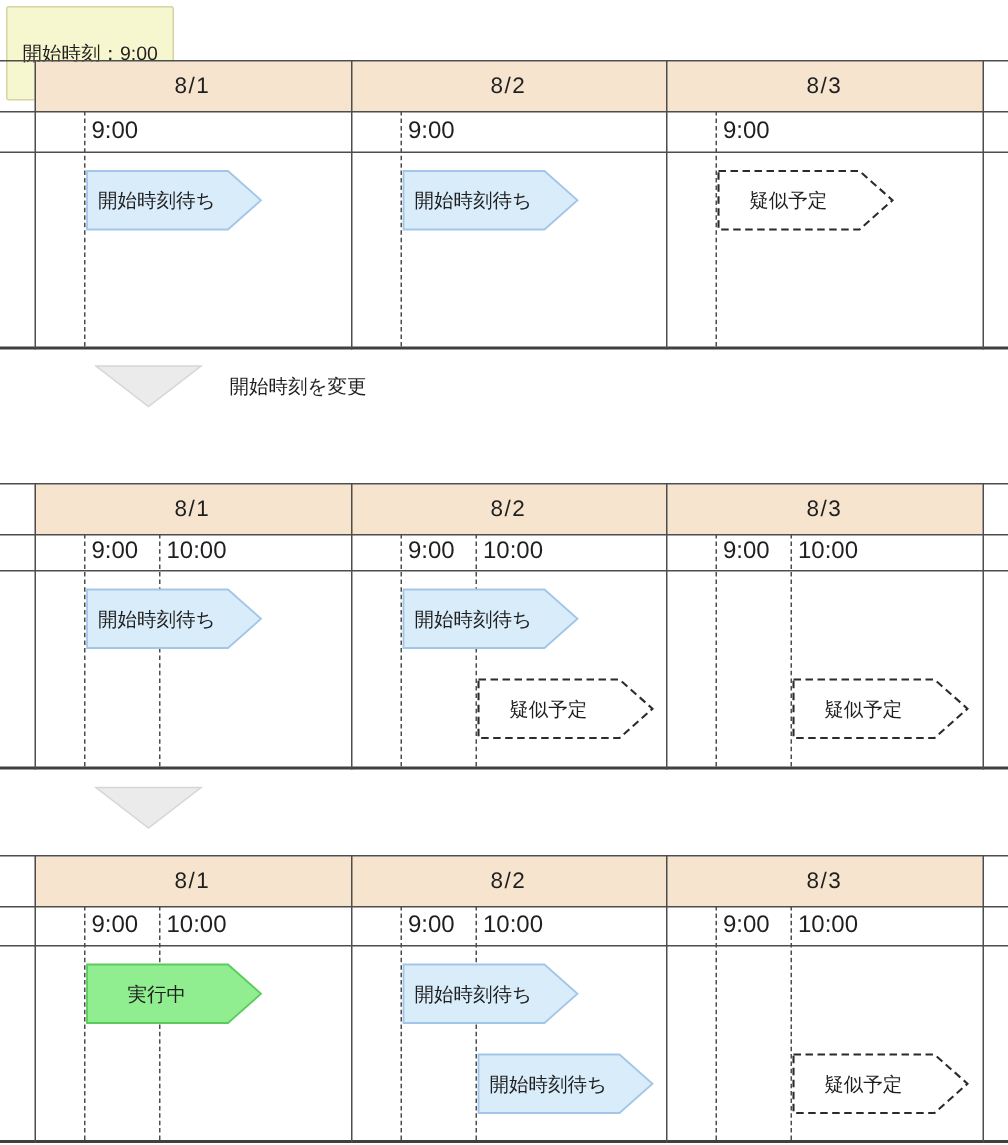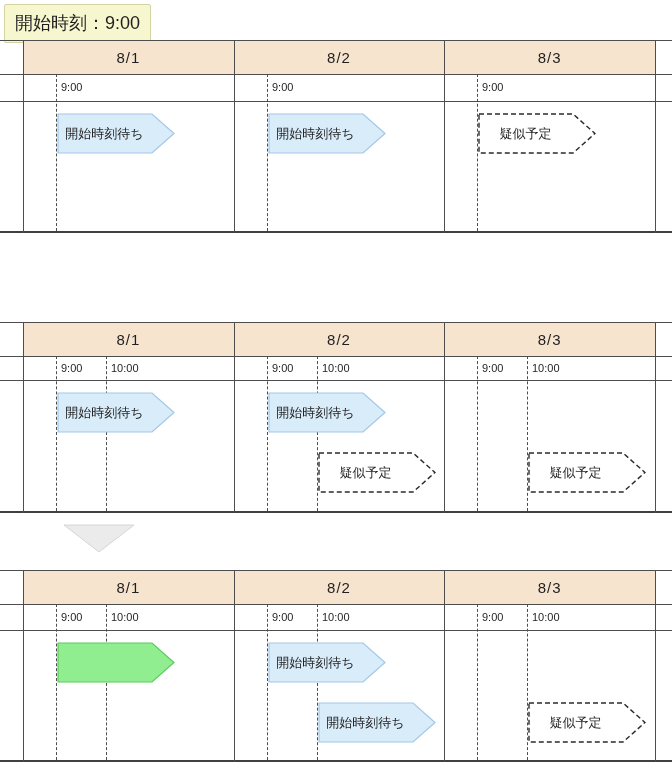--- a/index.html
+++ b/index.html
@@ -3,50 +3,56 @@
 <meta charset="utf-8">
 <style>
   html,body{margin:0;padding:0;background:#fff;}
   .canvas{
     position:relative;width:672px;height:763px;background:#fff;
     font-family:"Liberation Sans","DejaVu Sans",sans-serif;
     color:var(--text,#1f1f1f);overflow:hidden;
   }
   .tag{
     position:absolute;background:var(--label-bg);border:1px solid var(--label-border);
-    font-size:18px;line-height:15px;padding:11px 10px;border-radius:2px;white-space:nowrap;
+    font-size:13px;line-height:15px;padding:23px 10px;border-radius:2px;white-space:nowrap;
   }
   .trans{position:absolute;display:flex;align-items:center;}
   .transtext{font-size:13px;margin-left:18px;white-space:nowrap;}
   .hband{position:absolute;background:var(--header-bg);}
   .hline{position:absolute;background:var(--line);}
   .hline.thick{background:var(--line-thick);}
   .vline{position:absolute;width:1px;background:var(--line);}
   .daylabel{
     position:absolute;display:flex;align-items:center;justify-content:center;
     font-size:15px;letter-spacing:1px;
   }
   .gridline{position:absolute;width:0;border-left:1px dashed var(--line);}
-  .timelabel{position:absolute;font-size:11px;white-space:nowrap;}
+  .timelabel{position:absolute;font-size:16px;white-space:nowrap;}
   .bar{position:absolute;}
   .bar svg{position:absolute;left:0;top:0;}
   .bar .barlabel{
     position:absolute;left:0;top:0;width:95px;height:100%;
     display:flex;align-items:center;justify-content:center;
     font-size:13px;white-space:nowrap;
   }
 </style>
 </head>
 <body>
 
 <div class="canvas">
 
   <div class="tag" style="left:4px;top:4px;">開始時刻：9:00</div>
 
 
+  <div class="trans" style="left:63px;top:243px;height:29px;">
+    <svg width="72" height="29">
+      <polygon points="1,1 71,1 36,28" style="fill:var(--triangle-fill);stroke:var(--triangle-border);stroke-width:1"></polygon>
+    </svg>
+    <span class="transtext">開始時刻を変更</span>
+  </div>
 
   <div class="trans" style="left:63px;top:524px;height:29px;">
     <svg width="72" height="29">
       <polygon points="1,1 71,1 36,28" style="fill:var(--triangle-fill);stroke:var(--triangle-border);stroke-width:1"></polygon>
     </svg>
   </div>
 
   <div id="tables">
       <div class="hband" style="left: 23px; top: 41px; width: 632px; height: 33px;"></div>
       <div class="hline" style="left: 0px; top: 40px; width: 672px; height: 1px;"></div>
@@ -143,20 +149,21 @@
       <div class="vline" style="left: 655px; top: 570px; height: 192px;"></div>
       <div class="daylabel" style="left: 23px; top: 570px; width: 210.667px; height: 34px;">8/1</div>
       <div class="gridline" style="left: 56px; top: 604px; height: 156px;"></div>
       <div class="timelabel" style="left: 61px; top: 604px; height: 26px; line-height: 26px;">9:00</div>
       <div class="gridline" style="left: 106px; top: 604px; height: 156px;"></div>
       <div class="timelabel" style="left: 111px; top: 604px; height: 26px; line-height: 26px;">10:00</div>
       <div class="bar" style="left: 57px; top: 642px; width: 118px; height: 41px;">
         <svg width="118" height="41">
           <polygon points="1,1 95,1 117,20.5 95,40 1,40" fill="#90ee90" stroke="#5bcb5b" stroke-width="1.2"></polygon>
         </svg>
+        <span class="barlabel">実行中</span>
       </div>
       <div class="daylabel" style="left: 233.667px; top: 570px; width: 210.667px; height: 34px;">8/2</div>
       <div class="gridline" style="left: 267px; top: 604px; height: 156px;"></div>
       <div class="timelabel" style="left: 272px; top: 604px; height: 26px; line-height: 26px;">9:00</div>
       <div class="gridline" style="left: 317px; top: 604px; height: 156px;"></div>
       <div class="timelabel" style="left: 322px; top: 604px; height: 26px; line-height: 26px;">10:00</div>
       <div class="bar" style="left: 268px; top: 642px; width: 118px; height: 41px;">
         <svg width="118" height="41">
           <polygon points="1,1 95,1 117,20.5 95,40 1,40" fill="#d9ecfa" stroke="#a3c6e8" stroke-width="1.2"></polygon>
         </svg>

